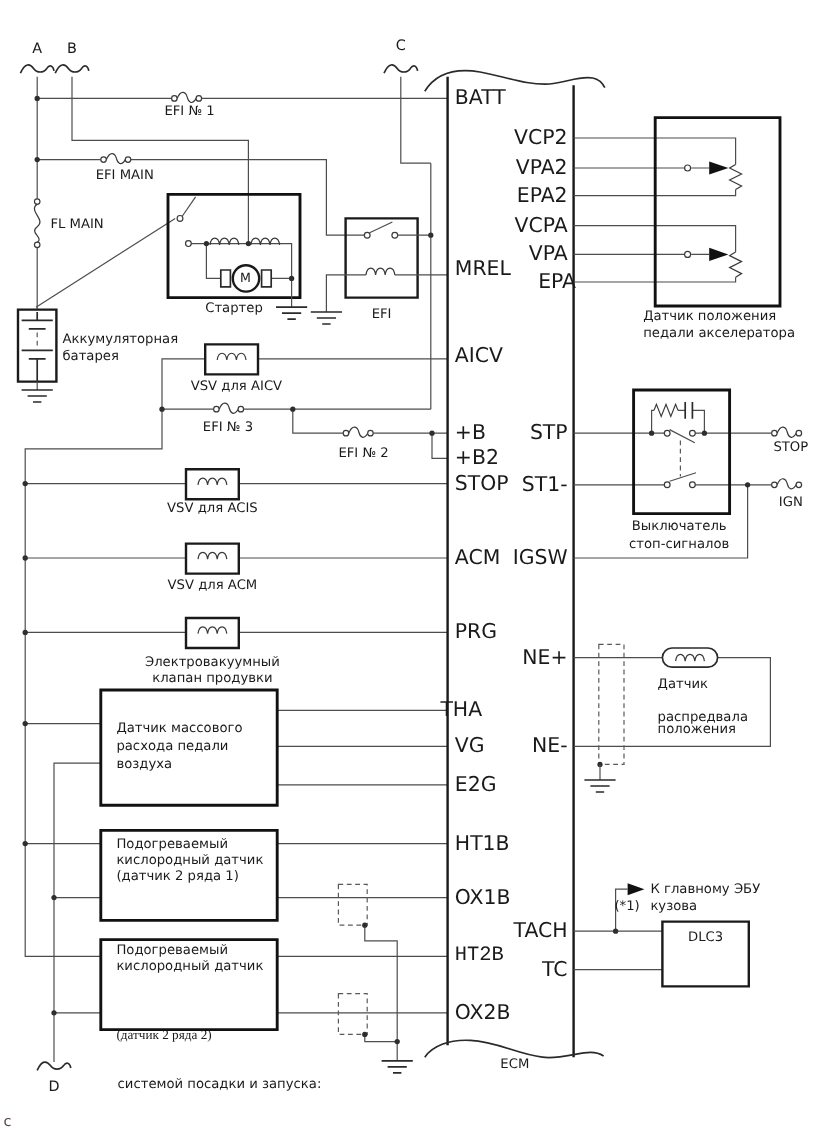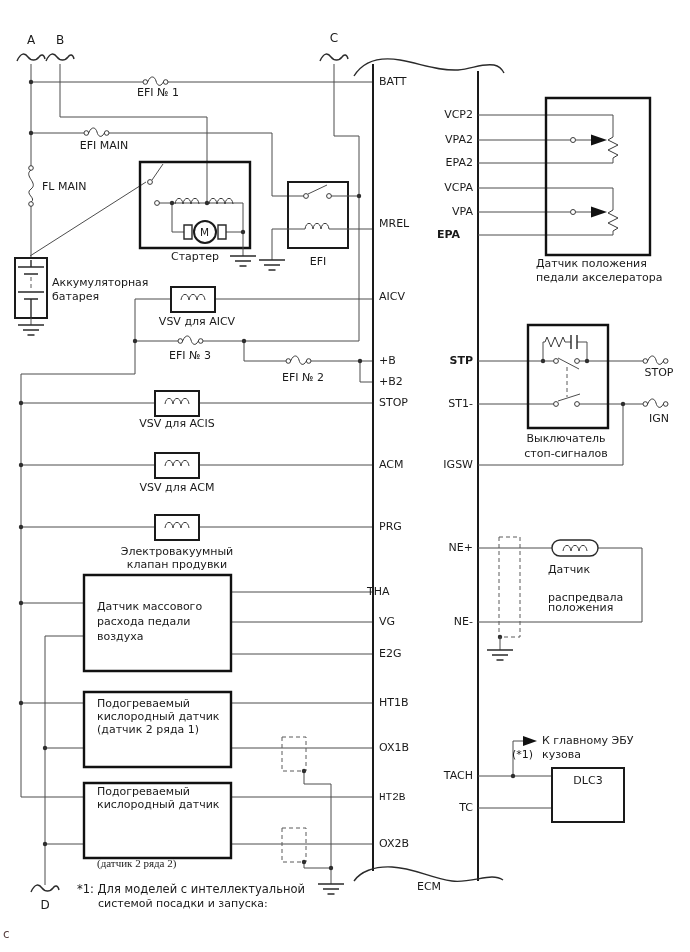--- a/index.html
+++ b/index.html
@@ -10,21 +10,21 @@
   .w{stroke:#4d4d4d;stroke-width:1;fill:none;}
   .med{stroke:#2a2a2a;stroke-width:1.4;fill:none;}
   .med2{stroke:#1a1a1a;stroke-width:2;fill:none;}
   .thick{stroke:#111;stroke-width:2.4;fill:none;}
   .dash{stroke:#5a5a5a;stroke-width:1;fill:none;stroke-dasharray:4,3;}
   .dot{fill:#2e2e2e;stroke:none;}
   .term{fill:#fff;stroke:#3a3a3a;stroke-width:1;}
   .sym{stroke:#3a3a3a;stroke-width:1;fill:none;}
   .tri{fill:#111;stroke:none;}
   .lbl{position:absolute;font-size:11px;line-height:13px;white-space:nowrap;}
-  .pin{font-size:11px;line-height:16px;}
+  .pin{font-size:17px;line-height:16px;}
   .c{text-align:center;}
   .r{text-align:right;}
   .big{font-size:12px;}
   .corner{font-size:12px;}
 </style>
 </head>
 <body>
 
 <div id="stage">
 
@@ -250,21 +250,20 @@
 <div class="lbl c" style="left:516px;top:447px;width:100px;">стоп-сигналов</div>
 <div class="lbl" style="left:548px;top:563px;">Датчик</div>
 <div class="lbl" style="left:548px;top:601px;">положения</div>
 <div class="lbl" style="left:548px;top:591px;">распредвала</div>
 <div class="lbl c" style="left:558px;top:774px;width:60px;">DLC3</div>
 <div class="lbl c" style="left:409px;top:880px;width:40px;">ECM</div>
 
 <div class="lbl" style="left:542px;top:734px;">К главному ЭБУ</div>
 <div class="lbl" style="left:542px;top:748px;">кузова</div>
 <div class="lbl" style="left:512px;top:748px;">(*1)</div>
-<div class="lbl" style="left:77px;top:883px;font-size:11.5px;">*1: Для моделей с интеллектуальной</div>
 <div class="lbl" style="left:98px;top:897px;font-size:11px;">системой посадки и запуска:</div>
 <div class="lbl corner" style="left:3px;top:928px;color:#5a4242;">c</div>
 
 <div class="lbl pin" style="left:379px;top:74px;width:55px;">BATT</div>
 <div class="lbl pin" style="left:379px;top:216px;width:55px;">MREL</div>
 <div class="lbl pin" style="left:379px;top:289px;width:55px;">AICV</div>
 <div class="lbl pin" style="left:379px;top:353px;width:55px;">+B</div>
 <div class="lbl pin" style="left:379px;top:374px;width:55px;">+B2</div>
 <div class="lbl pin" style="left:379px;top:395px;width:55px;">STOP</div>
 <div class="lbl pin" style="left:379px;top:457px;width:55px;">ACM</div>
@@ -275,22 +274,22 @@
 <div class="lbl pin" style="left:379px;top:695px;width:55px;">HT1B</div>
 <div class="lbl pin" style="left:379px;top:740px;width:55px;">OX1B</div>
 <div class="lbl pin" style="left:379px;top:789px;width:55px;font-family:Liberation Mono, monospace;">HT2B</div>
 <div class="lbl pin" style="left:379px;top:836px;width:55px;">OX2B</div>
 
 <div class="lbl pin r" style="left:415px;top:107px;width:58px;">VCP2</div>
 <div class="lbl pin r" style="left:415px;top:132px;width:58px;">VPA2</div>
 <div class="lbl pin r" style="left:415px;top:155px;width:58px;">EPA2</div>
 <div class="lbl pin r" style="left:415px;top:180px;width:58px;">VCPA</div>
 <div class="lbl pin r" style="left:415px;top:204px;width:58px;">VPA</div>
-<div class="lbl pin r" style="left:402px;top:227px;width:58px;font-weight:bold;">EPA</div>
-<div class="lbl pin r" style="left:415px;top:353px;width:58px;font-weight:bold;">STP</div>
+<div class="lbl pin r" style="left:422px;top:227px;width:58px;">EPA</div>
+<div class="lbl pin r" style="left:415px;top:353px;width:58px;">STP</div>
 <div class="lbl pin r" style="left:415px;top:396px;width:58px;">ST1-</div>
 <div class="lbl pin r" style="left:415px;top:457px;width:58px;">IGSW</div>
 <div class="lbl pin r" style="left:415px;top:540px;width:58px;">NE+</div>
 <div class="lbl pin r" style="left:415px;top:614px;width:58px;">NE-</div>
 <div class="lbl pin r" style="left:415px;top:768px;width:58px;">TACH</div>
 <div class="lbl pin r" style="left:415px;top:800px;width:58px;">TC</div>
 
 </div>
 
 </body></html>

